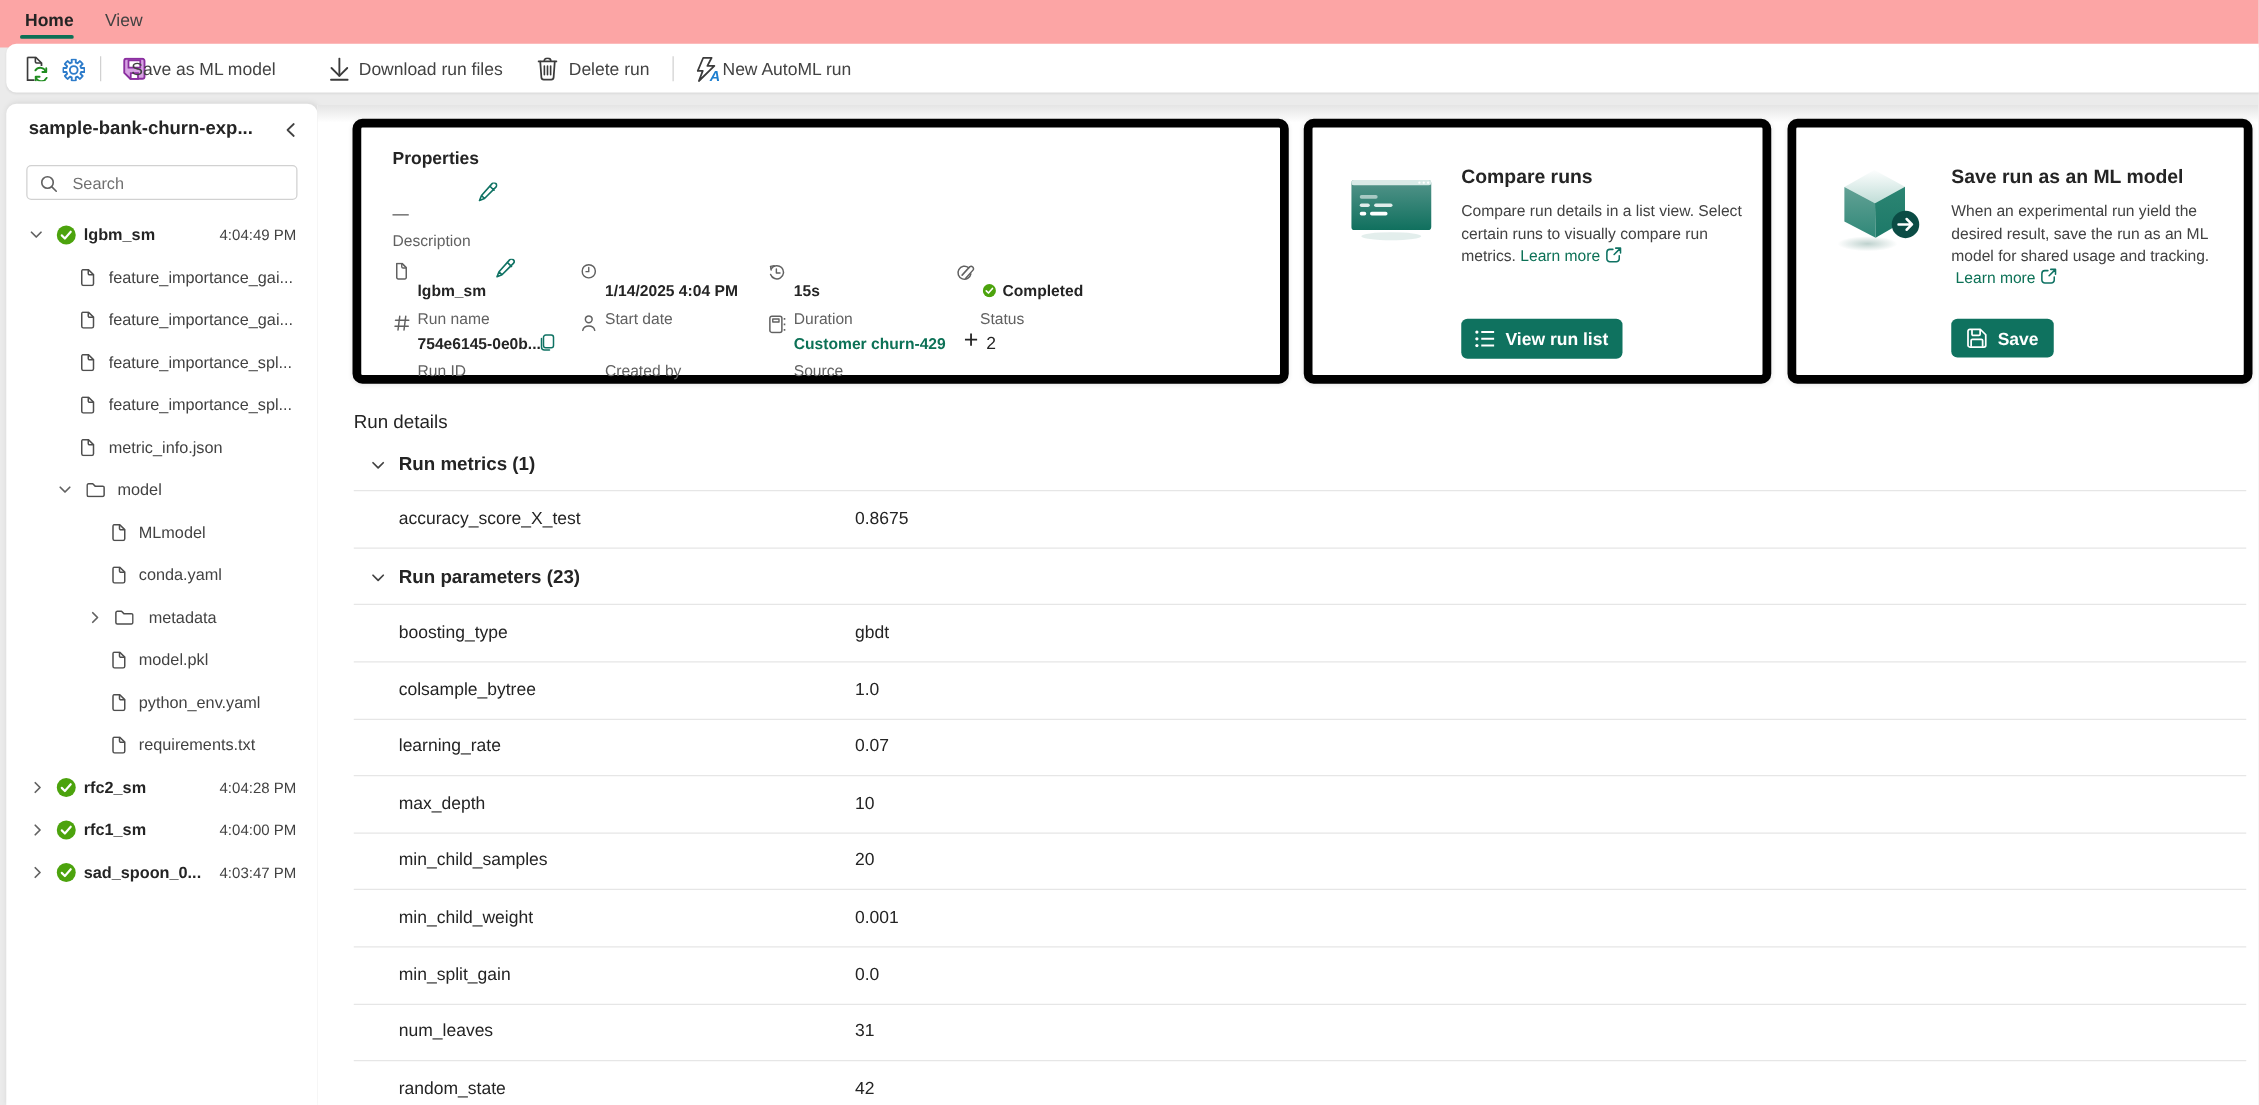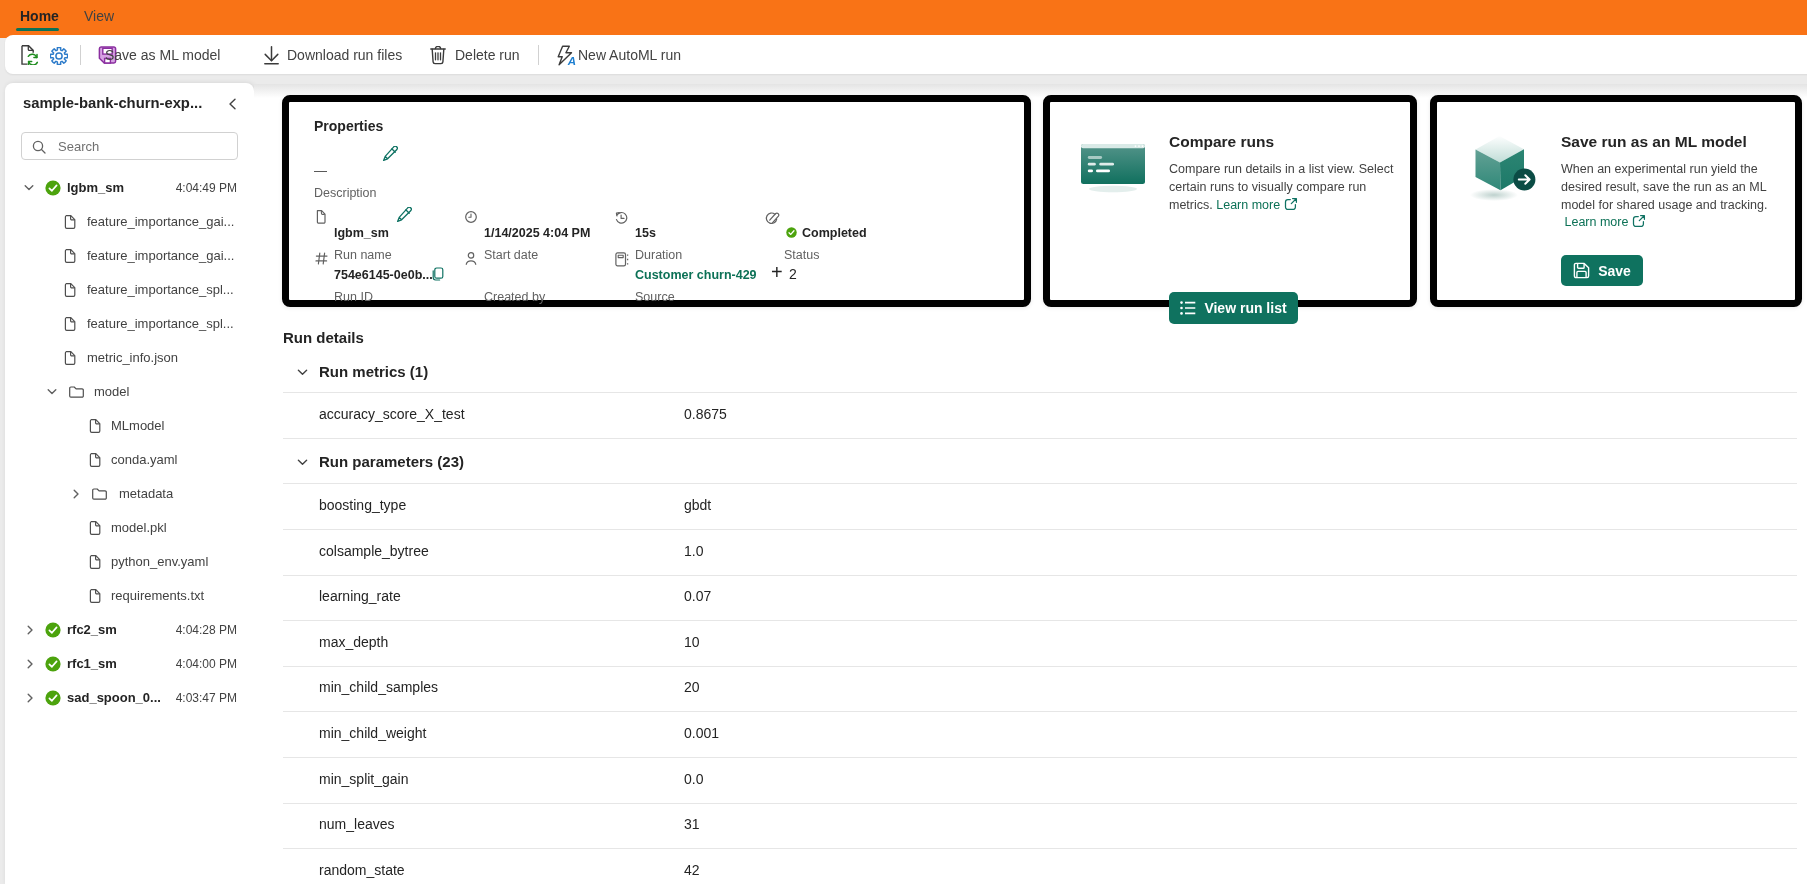--- a/index.html
+++ b/index.html
@@ -1,21 +1,21 @@
 <!DOCTYPE html>
 <html><head>
 <meta charset="utf-8">
 <style>
 * { margin:0; padding:0; box-sizing:border-box; }
 html,body { width:1807px; height:884px; overflow:hidden; background:#ebebeb;
   font-family:"Liberation Sans", sans-serif; -webkit-font-smoothing:antialiased; }
 #page { position:relative; width:1807px; height:884px; }
 
 
-#tabs { position:absolute; left:0; top:0; width:100%; height:38px; background:#f97316;padding-left:20px; }
+#tabs { position:absolute; left:0; top:0; width:100%; height:38px; background:#fca5a5;padding-left:20px; }
 .tab { position:absolute; top:8px; font-size:14px; color:#424242; }
 .tab.home { left:20px; font-weight:bold; color:#242424; }
 .tab.view { left:84px; }
 #tab-underline { position:absolute; left:16px; top:28px; width:43px; height:3px; border-radius:2px; background:#0c7156; }
 
 
 #toolbar { position:absolute; left:5px; top:35px; width:1810px; height:39px; background:#fff; border-radius:8px; box-shadow:0 1px 2px rgba(0,0,0,0.07); }
 #toolbar svg { position:absolute; }
 .tb-label { position:absolute; top:12px; font-size:14px; color:#424242; white-space:nowrap; }
 .tb-divider { position:absolute; top:10px; width:1px; height:20px; background:#d1d1d1; }
@@ -49,21 +49,21 @@
 .pcol .pvalue { position:absolute; left:19px; top:16px; white-space:nowrap; }
 .pcol svg.lead { position:absolute; left:0; top:0; }
 
 .cardtitle { position:absolute; font-size:15.5px; font-weight:bold; color:#242424; white-space:nowrap; }
 .cardbody { position:absolute; font-size:12.5px; line-height:17.8px; color:#424242; }
 .cardbody a { color:#0c7156; text-decoration:none; }
 .tealbtn { position:absolute; background:#0f725f; border-radius:5px; color:#fff; font-size:14px; font-weight:bold; display:flex; align-items:center; justify-content:center; gap:8px; }
 
 
 #rundetails { position:absolute; left:283px; top:322px; width:1514px; }
-.rd-h { font-size:15px; font-weight:bold; color:#242424; }
+.rd-h { font-size:15px; font-weight:normal; color:#242424; }
 .sec-h { position:absolute; left:36px; font-size:15px; font-weight:bold; color:#242424; }
 .divider { position:absolute; left:0; width:1514px; height:1px; background:#e6e6e6; }
 .prow-n { position:absolute; left:36px; font-size:14px; color:#242424; }
 .prow-v { position:absolute; left:401px; font-size:14px; color:#242424; }
 .chev { position:absolute; left:13px; }
 </style>
 </head>
 <body>
 <div id="page">
 
@@ -374,21 +374,21 @@
       <rect x="18.3" y="18.7" width="14.7" height="2.9" rx="1.4" fill="#ffffff" opacity="0.85"></rect>
       <rect x="6.8" y="25.4" width="5.2" height="2.9" rx="1.4" fill="#ffffff"></rect>
       <rect x="15" y="25.4" width="14" height="2.9" rx="1.4" fill="#ffffff"></rect>
       <ellipse cx="32" cy="45" rx="24" ry="3.2" fill="#9cc3bc" opacity="0.28"></ellipse>
     </svg>
     <div class="cardtitle" style="left:119px;top:31px;">Compare runs</div>
     <div class="cardbody" style="left:119px;top:59px;">Compare run details in a list view. Select<br>certain runs to visually compare run<br>metrics. <a>Learn more</a>&nbsp;<svg style="vertical-align:-2px;" width="14" height="14" viewBox="0 0 14 14">
           <path d="M6.3 2.5 H3.9 A2.4 2.4 0 0 0 1.5 4.9 V10 A2.4 2.4 0 0 0 3.9 12.4 H9 A2.4 2.4 0 0 0 11.4 10 V7.6" fill="none" stroke="#0f7263" stroke-width="1.25" stroke-linecap="round"></path>
           <path d="M8.6 1.5 H12.4 V5.3 M12.2 1.7 L7.3 6.6" fill="none" stroke="#0f7263" stroke-width="1.25" stroke-linecap="round" stroke-linejoin="round"></path>
         </svg></div>
-    <div class="tealbtn" style="left:119px;top:153px;width:129px;height:32px;margin-top:37px;">
+    <div class="tealbtn" style="left:119px;top:153px;width:129px;height:32px;">
         <svg width="16" height="14" viewBox="0 0 16 14">
           <circle cx="1.5" cy="1.6" r="1.3" fill="#fff"></circle>
           <circle cx="1.5" cy="7" r="1.3" fill="#fff"></circle>
           <circle cx="1.5" cy="12.4" r="1.3" fill="#fff"></circle>
           <path d="M5 1.6 H15.3 M5 7 H15.3 M5 12.4 H15.3" stroke="#fff" stroke-width="1.6"></path>
         </svg>
         <span>View run list</span>
       </div>
   </div>
 

